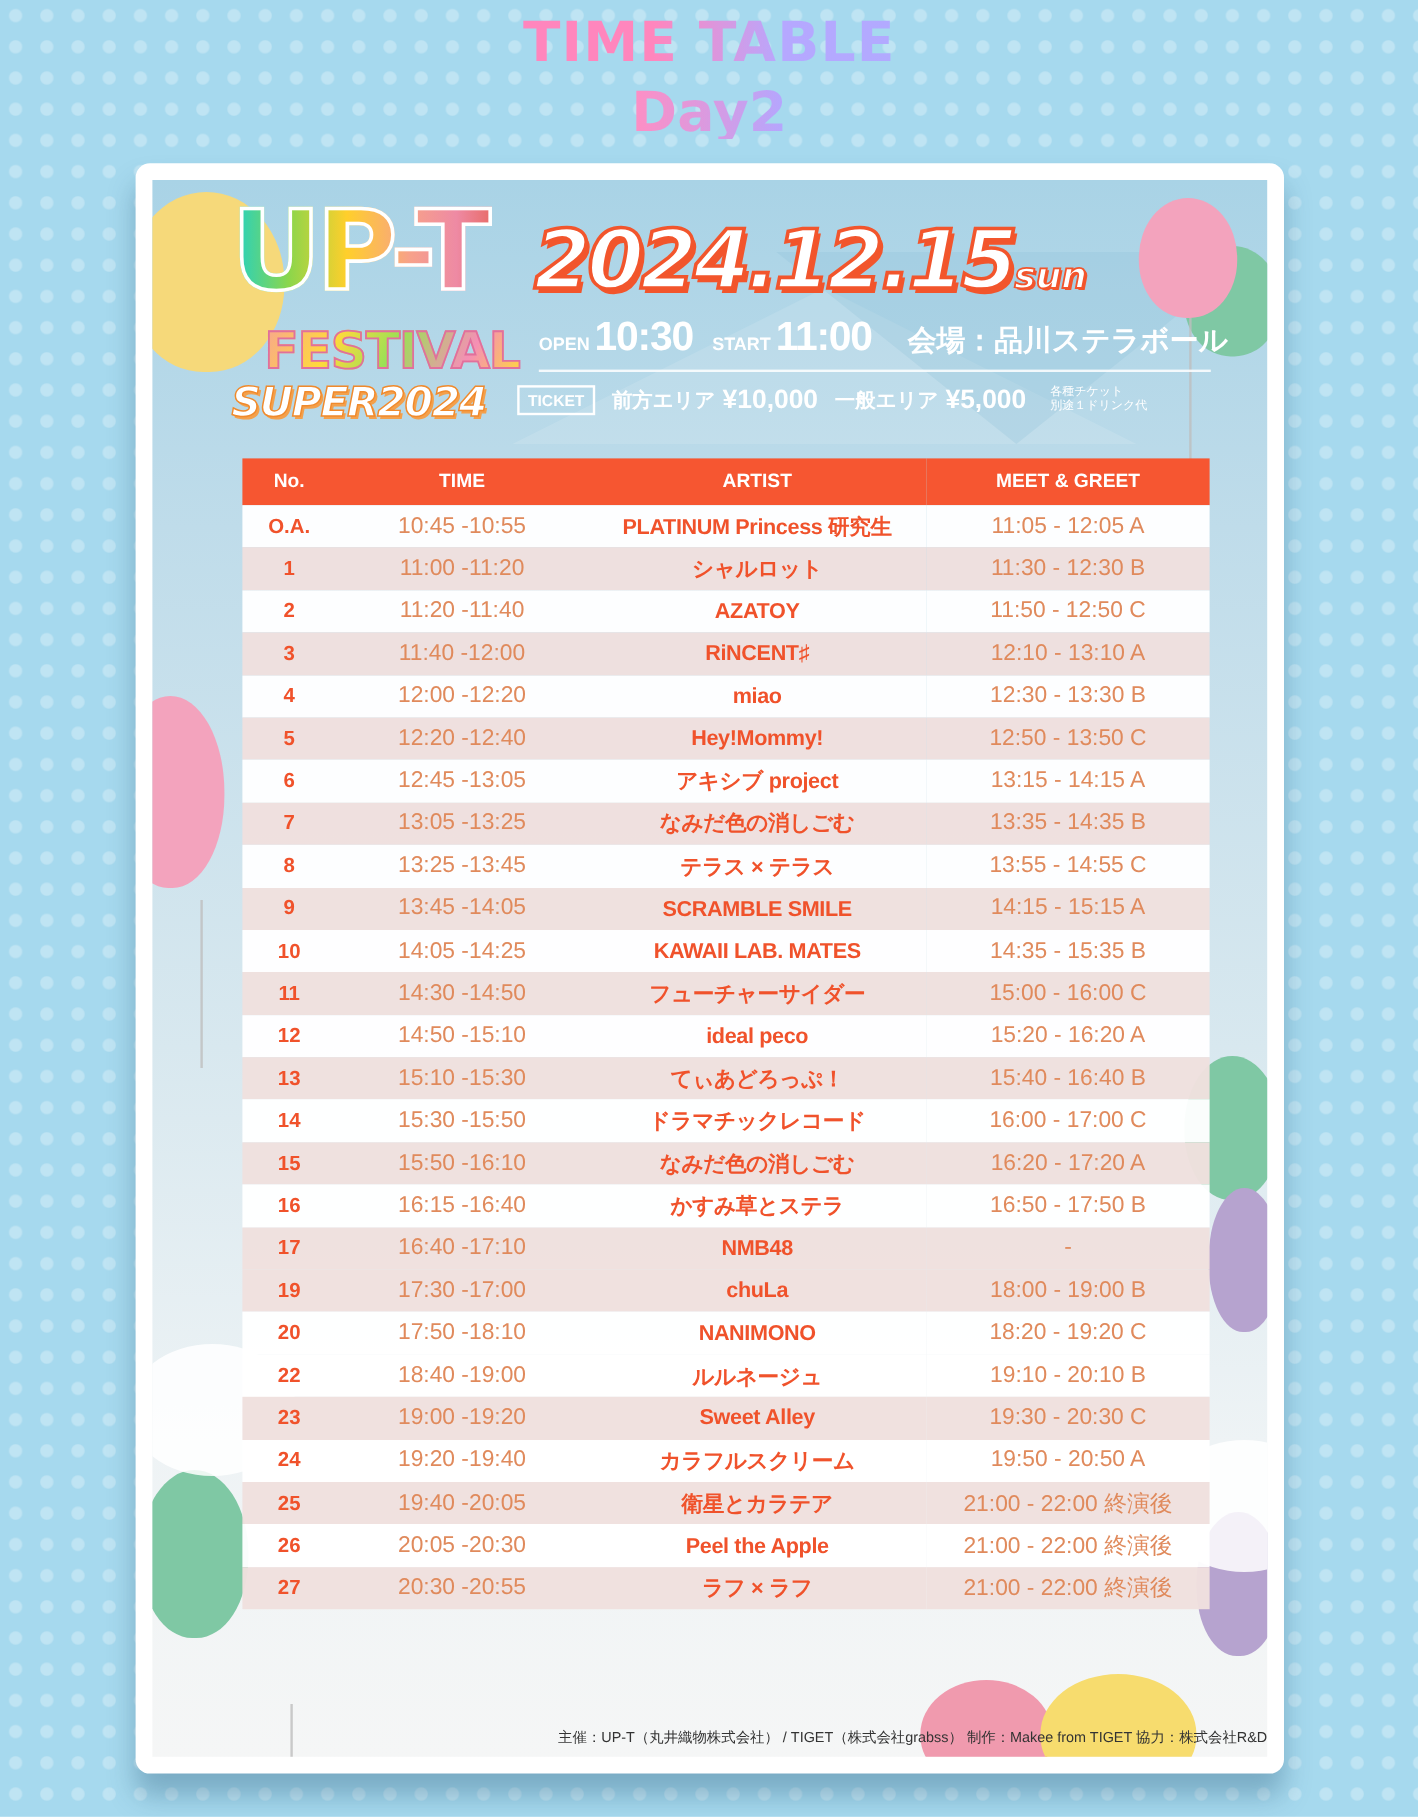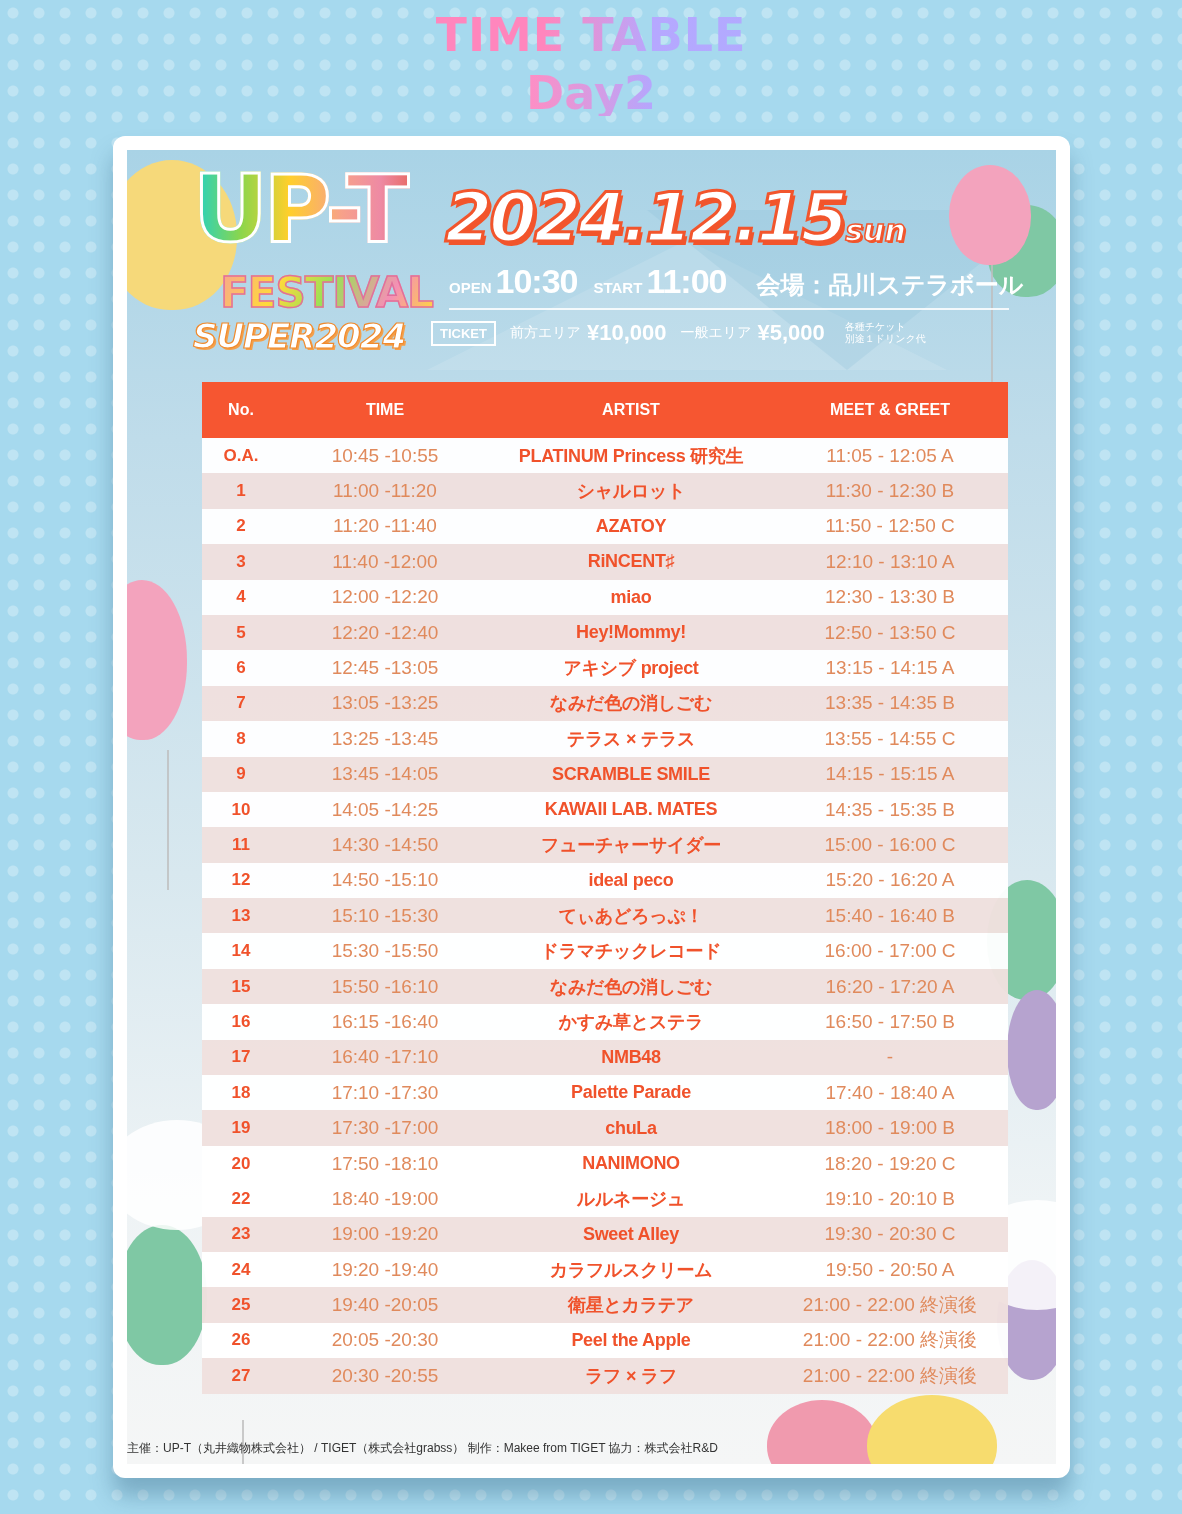--- a/index.html
+++ b/index.html
@@ -44,34 +44,34 @@
   .date .big{font-size:68px;line-height:80px;text-shadow:3px 4px 0 #f2552c;}
   .date .dow{font-size:30px;letter-spacing:0;-webkit-text-stroke:1.5px #f2552c;text-shadow:2px 2px 0 #f2552c;}
 
   .info1{position:absolute;left:322px;top:112px;color:#fff;white-space:nowrap;display:flex;align-items:baseline;}
   .info1 .lbl{font-size:15px;font-weight:bold;margin-right:4px;}
   .info1 .val{font-size:34px;font-weight:bold;margin-right:16px;letter-spacing:-1px;}
   .info1 .venue{font-size:24px;font-weight:bold;margin-left:14px;}
   .divider{position:absolute;left:322px;top:158px;width:560px;height:2px;background:rgba(255,255,255,0.85);}
   .info2{position:absolute;left:304px;top:170px;color:#fff;white-space:nowrap;display:flex;align-items:center;}
   .ticket-box{border:2px solid #fff;font-size:13px;font-weight:bold;padding:3px 7px;margin-right:14px;}
-  .info2 .price-lbl{font-size:14px;font-weight:normal;margin-right:6px;}
+  .info2 .price-lbl{font-size:17px;font-weight:bold;margin-right:6px;}
   .info2 .price{font-size:22px;font-weight:bold;margin-right:14px;}
   .info2 .note{font-size:10px;line-height:12px;margin-left:6px;}
 
   table.tt{position:absolute;left:75px;top:232px;width:806px;border-collapse:collapse;table-layout:fixed;}
-  table.tt th{background:#f65631;color:#fff;font-size:16px;font-weight:bold;height:56px;padding:0;}
+  table.tt th{background:#f65631;color:#fff;font-size:16px;font-weight:bold;height:39px;padding:0;}
   table.tt td{height:35.4px;padding:0;text-align:center;font-size:19px;white-space:nowrap;}
   table.tt tr.odd td{background:rgba(255,255,255,0.96);}
   table.tt tr.even td{background:rgba(240,224,222,0.97);}
   td.no{color:#f0522b;font-weight:bold;font-size:17px !important;}
   td.time{color:#e08a5c;}
   td.artist{color:#f0522b;font-weight:bold;font-size:18px !important;letter-spacing:-0.3px;}
   td.mg{color:#e08a5c;}
-  .credits{position:absolute;left:0;top:1290px;width:929px;text-align:left;font-size:12px;color:#333;white-space:nowrap;}
+  .credits{position:absolute;left:0;top:1290px;width:929px;text-align:right;font-size:12px;color:#333;white-space:nowrap;}
 </style>
 </head>
 <body>
 
 <div class="page-title">
   <div><span class="t1">TIME TABLE</span></div>
   <div><span class="t2">Day2</span></div>
 </div>
 
 <div class="card">
@@ -243,26 +243,20 @@
             <td class="time">16:15 -16:40</td>
             <td class="artist">かすみ草とステラ</td>
             <td class="mg">16:50 - 17:50 B</td>
           </tr>
           <tr class="even">
             <td class="no">17</td>
             <td class="time">16:40 -17:10</td>
             <td class="artist">NMB48</td>
             <td class="mg">-</td>
           </tr>
-          <tr class="odd">
-            <td class="no">18</td>
-            <td class="time">17:10 -17:30</td>
-            <td class="artist">Palette Parade</td>
-            <td class="mg">17:40 - 18:40 A</td>
-          </tr>
           <tr class="even">
             <td class="no">19</td>
             <td class="time">17:30 -17:00</td>
             <td class="artist">chuLa</td>
             <td class="mg">18:00 - 19:00 B</td>
           </tr>
           <tr class="odd">
             <td class="no">20</td>
             <td class="time">17:50 -18:10</td>
             <td class="artist">NANIMONO</td>

